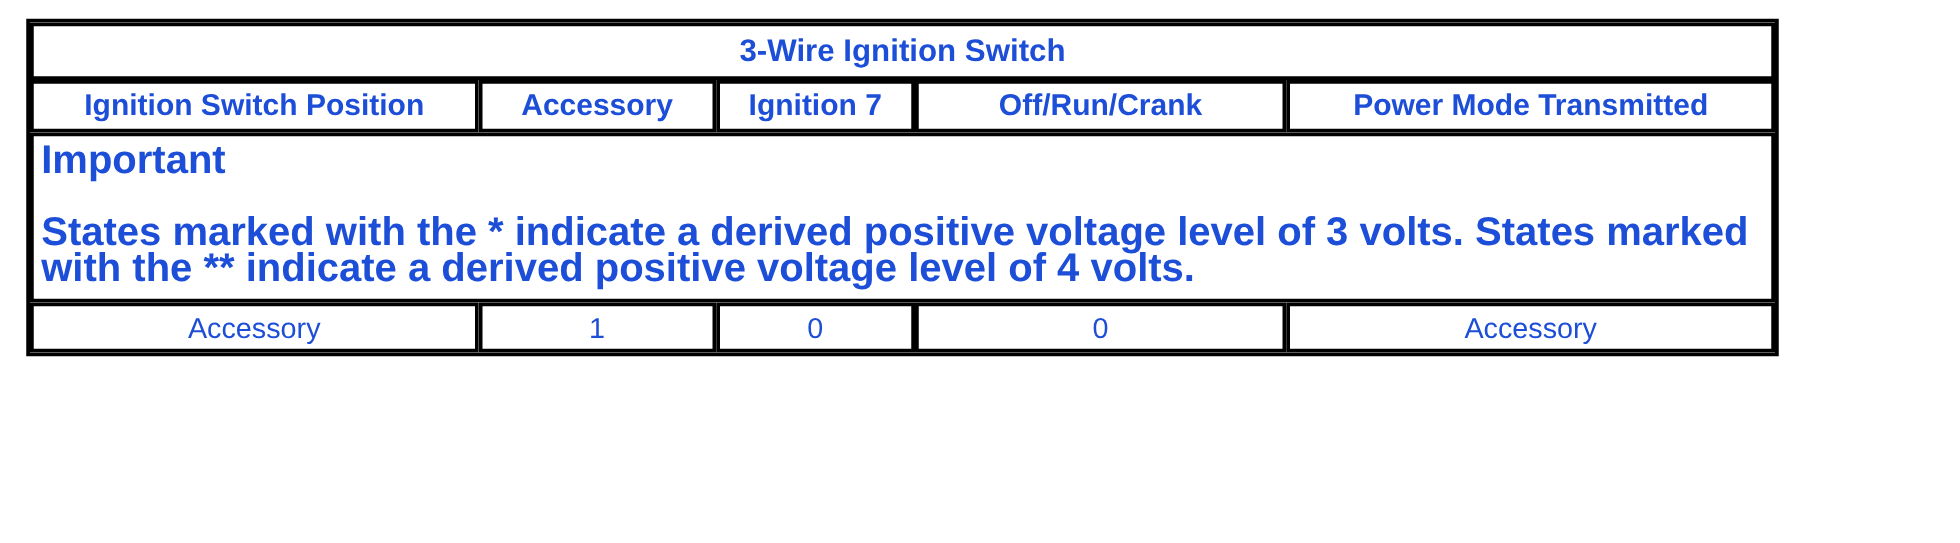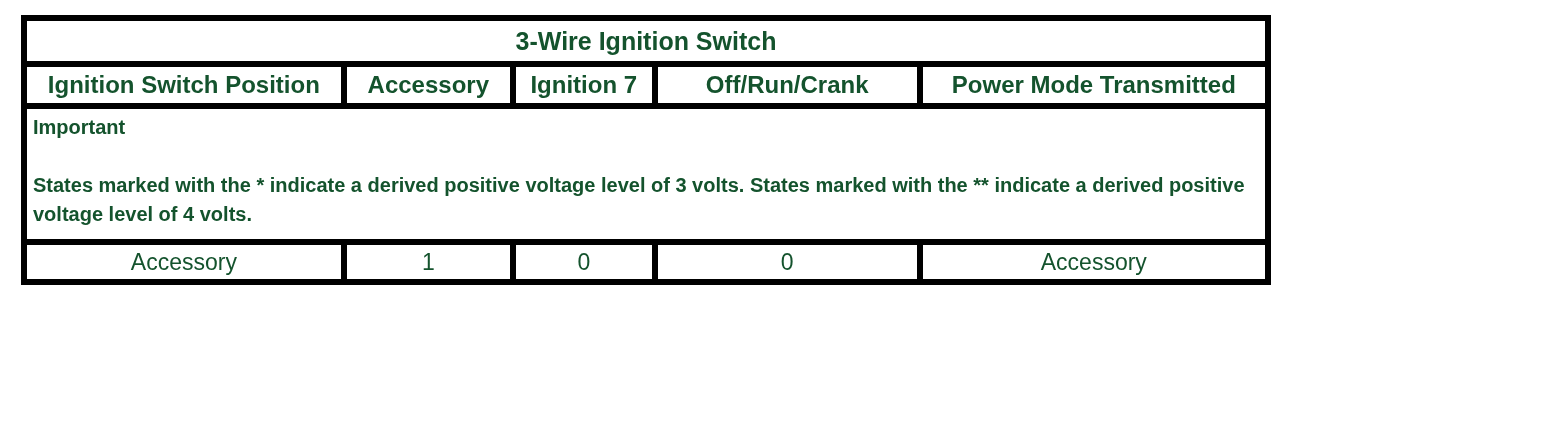--- a/index.html
+++ b/index.html
@@ -12,26 +12,26 @@
     position: relative;
     width: 1568px;
     height: 434px;
     background: #ffffff;
     overflow: hidden;
   }
   table.ign-table {
     position: absolute;
     left: 21px;
     top: 15px;
-    width: 1250px;
+    width: 1402px;
     border-collapse: separate;
     border-spacing: 0;
     border: 3px solid #000000;
     table-layout: fixed;
-    color: #14532d;
+    color: #1d4ed8;
   }
   table.ign-table td, table.ign-table th {
     border: 3px solid #000000;
     padding: 0;
     overflow: hidden;
     background: #ffffff;
   }
   tr.title-row td {
     height: 40px;
     text-align: center;
@@ -42,21 +42,21 @@
   tr.header-row th {
     height: 36px;
     vertical-align: middle;
     font-size: 24px;
     font-weight: bold;
   }
   tr.note-row td {
     height: 130px;
     text-align: left;
     vertical-align: top;
-    font-size: 20px;
+    font-size: 32px;
     font-weight: bold;
     line-height: 29px;
   }
   .note-inner {
     padding: 4px 10px 4px 6px;
   }
   .note-heading {
     margin: 0 0 29px 0;
   }
   .note-body {

